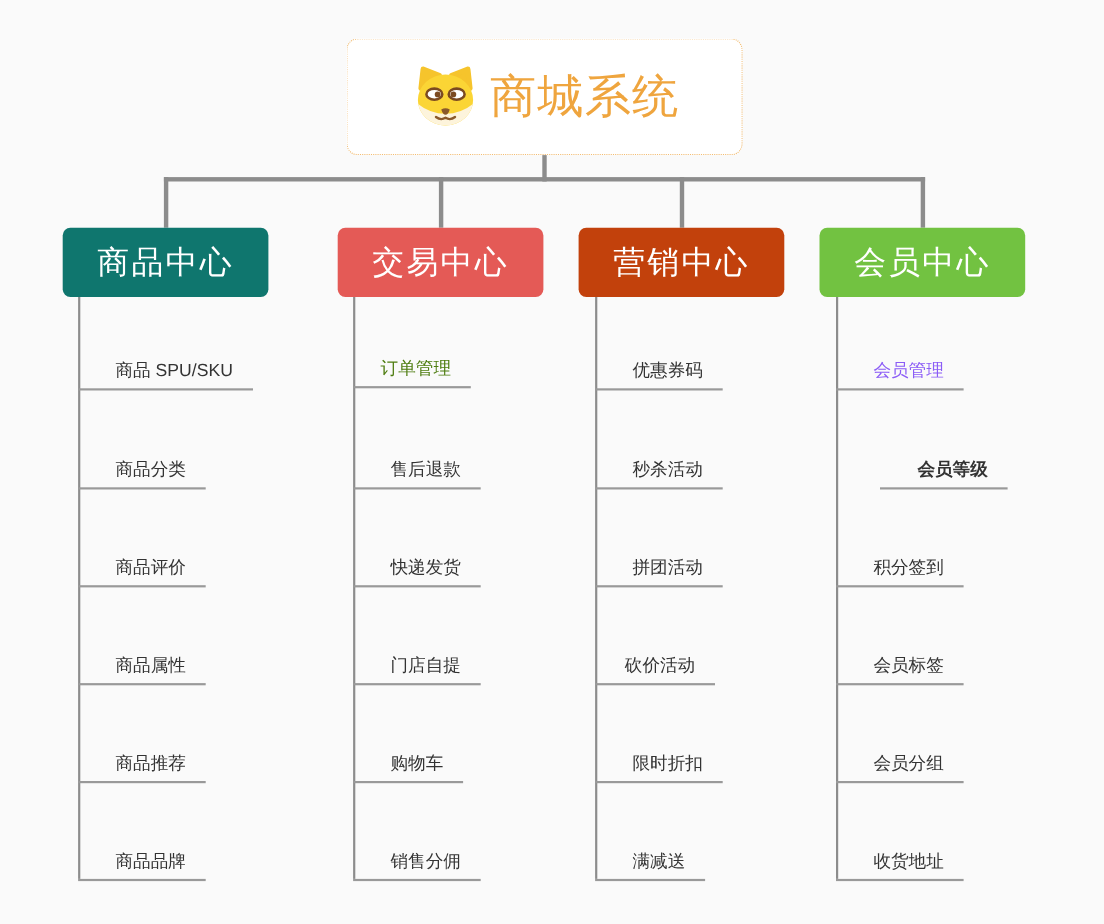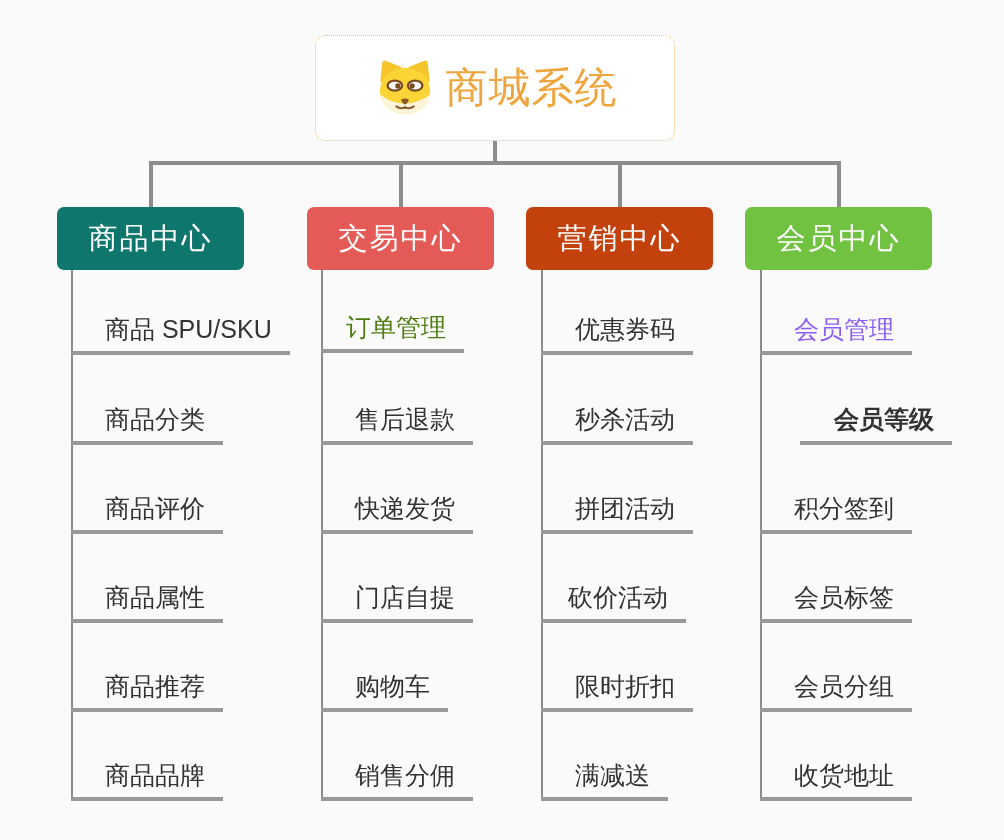--- a/index.html
+++ b/index.html
@@ -33,24 +33,24 @@
     position:absolute;top:207px;width:187px;height:63px;
     box-sizing:border-box;
     border-radius:7px;
     display:flex;align-items:center;justify-content:center;
     color:#FFFFFF;font-size:29px;letter-spacing:2px;
     cursor:default;white-space:nowrap;
   }
 
   .leaf{
     position:absolute;height:46px;box-sizing:border-box;
-    border-bottom:4px solid #3b82f6;
+    border-bottom:2px solid #3b82f6;
     padding:0 18px 5px 34px;
     display:flex;align-items:flex-end;
-    font-size:25px;color:#333333;
+    font-size:16px;color:#333333;
     white-space:nowrap;
   }
 </style>
 </head>
 <body style="background: rgb(250, 250, 250);">
 
 <div id="canvas">
 
   <div id="connectors">
       <div class="line" style="left: 493px; top: 141px; width: 4px; height: 24px; background: rgb(140, 140, 140);"></div>

